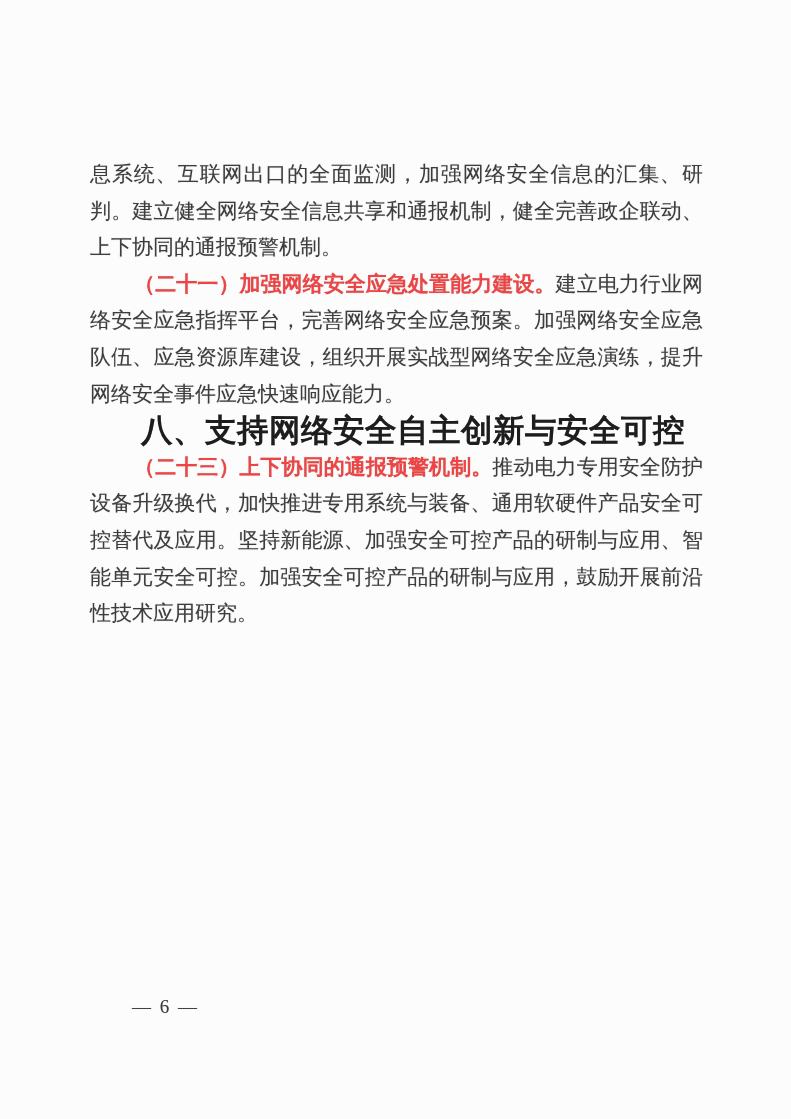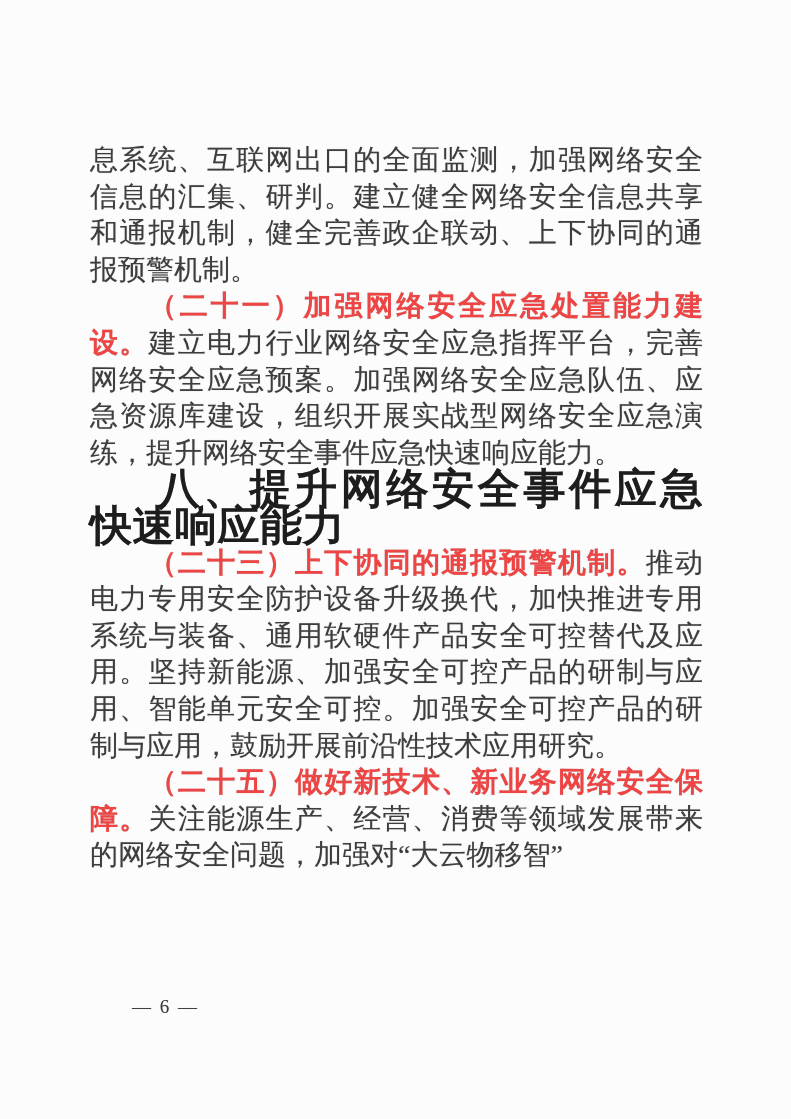--- a/index.html
+++ b/index.html
@@ -11,23 +11,23 @@
     position: relative;
     width: 791px;
     height: 1119px;
     background: #fcfcfc;
     overflow: hidden;
     font-family: "Liberation Serif", "DejaVu Serif", serif;
   }
   .content {
     position: absolute;
     left: 90px;
-    top: 142px;
+    top: 156px;
     width: 613px;
-    font-size: 28px;
+    font-size: 21px;
     line-height: 36.6px;
     color: #3d3d3d;
     text-align: justify;
     text-justify: inter-ideograph;
     text-shadow: 0 0 1px rgba(70,70,70,0.35);
   }
   .para {
     margin: 0;
   }
   .para.indent {
@@ -56,18 +56,17 @@
     text-shadow: 0 0 0.8px rgba(70,70,70,0.3);
   }
 </style>
 </head>
 <body>
 
 <div class="page">
   <main class="content">
       <p class="para"><span>息系统、互联网出口的全面监测，加强网络安全信息的汇集、研判。建立健全网络安全信息共享和通报机制，健全完善政企联动、上下协同的通报预警机制。</span></p>
       <p class="para indent"><b>（二十一）加强网络安全应急处置能力建设。</b><span>建立电力行业网络安全应急指挥平台，完善网络安全应急预案。加强网络安全应急队伍、应急资源库建设，组织开展实战型网络安全应急演练，提升网络安全事件应急快速响应能力。</span></p>
-      <h2 class="heading">八、提升网络安全事件应急快速响应能力</h2>
+      <h2 class="heading">八、支持网络安全自主创新与安全可控</h2>
       <p class="para indent"><b>（二十三）上下协同的通报预警机制。</b><span>推动电力专用安全防护设备升级换代，加快推进专用系统与装备、通用软硬件产品安全可控替代及应用。坚持新能源、加强安全可控产品的研制与应用、智能单元安全可控。加强安全可控产品的研制与应用，鼓励开展前沿性技术应用研究。</span></p>
-      <p class="para indent"><b>（二十五）做好新技术、新业务网络安全保障。</b><span>关注能源生产、经营、消费等领域发展带来的网络安全问题，加强对“大云物移智”</span></p>
     </main>
   <div class="page-number">— 6 —</div>
 </div>
 
 </body></html>

